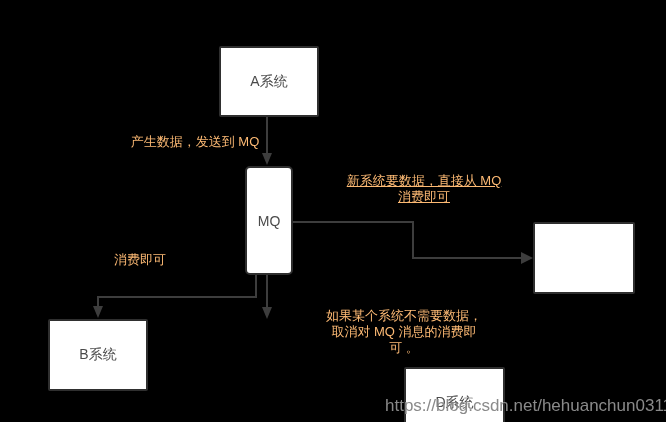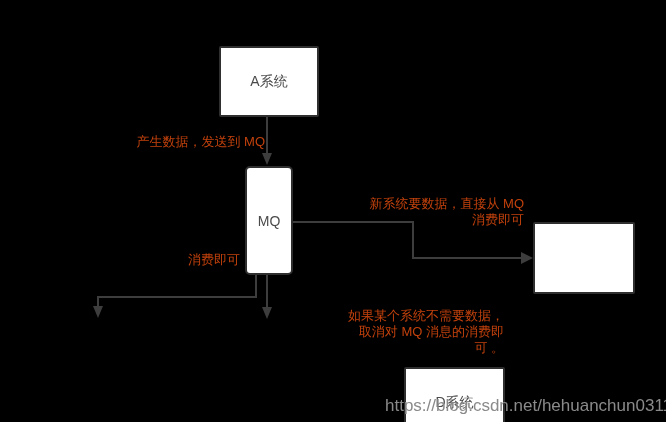--- a/index.html
+++ b/index.html
@@ -42,28 +42,28 @@
     font-size: 14px;
   }
   .node-a     { left: 219px; top: 46px;  width: 100px; height: 71px;  border-radius: 2px; }
   .node-mq    { left: 245px; top: 166px; width: 48px;  height: 109px; border-radius: 5px; }
   .node-right { left: 533px; top: 222px; width: 102px; height: 72px;  border-radius: 2px; }
   .node-b     { left: 48px;  top: 319px; width: 100px; height: 72px;  border-radius: 2px; }
   .node-c     { left: 219px; top: 320px; width: 100px; height: 70px;  border-radius: 2px; }
   .node-d     { left: 404px; top: 320px; width: 101px; height: 72px;  border-radius: 2px; margin-top: 47px; }
   .annotation {
     position: absolute;
-    color: #c2410c;
+    color: #fdba74;
     font-size: 13px;
     line-height: 16px;
-    text-align: right;
+    text-align: center;
     white-space: nowrap;
   }
   .ann-produce      { left: 125px; top: 134px; width: 140px; }
-  .ann-new-system   { left: 324px; top: 196px; width: 200px; }
+  .ann-new-system   { left: 324px; top: 173px; width: 200px; text-decoration: underline; }
   .ann-which-system { left: 40px;  top: 252px; width: 200px; }
   .ann-cancel       { left: 304px; top: 280px; width: 200px; margin-top: 28px; }
   .watermark {
     position: absolute;
     left: 385px;
     top: 396px;
     color: #8a8a8a;
     font-size: 17px;
     white-space: nowrap;
   }
@@ -93,20 +93,23 @@
   </div>
 
   <div class="node node-a">
     <span>A系统</span>
   </div>
 
   <div class="node node-right">
     <span></span>
   </div>
 
+  <div class="node node-b">
+    <span>B系统</span>
+  </div>
 
 
   <div class="node node-d">
     <span>D系统</span>
   </div>
 
   <div class="annotation ann-produce">
     <div>产生数据，发送到 MQ</div>
   </div>
 

